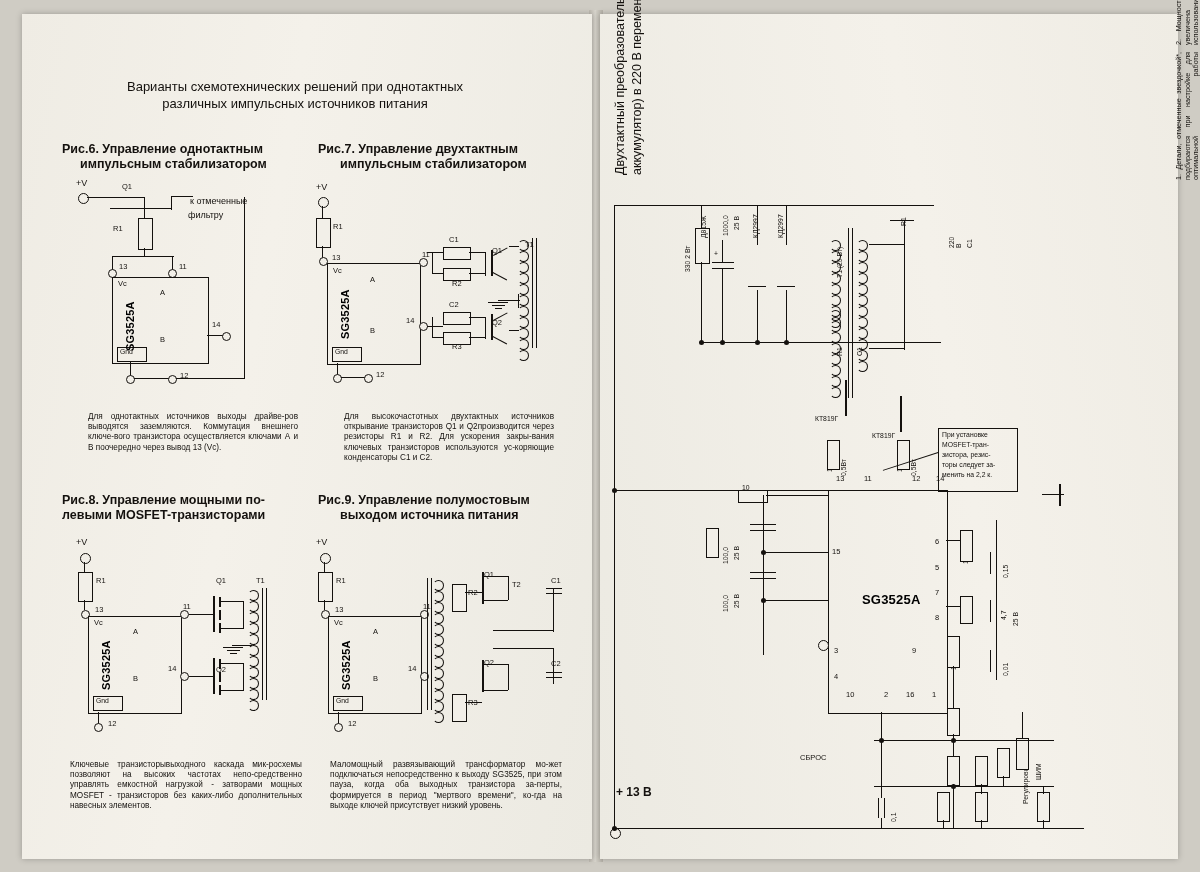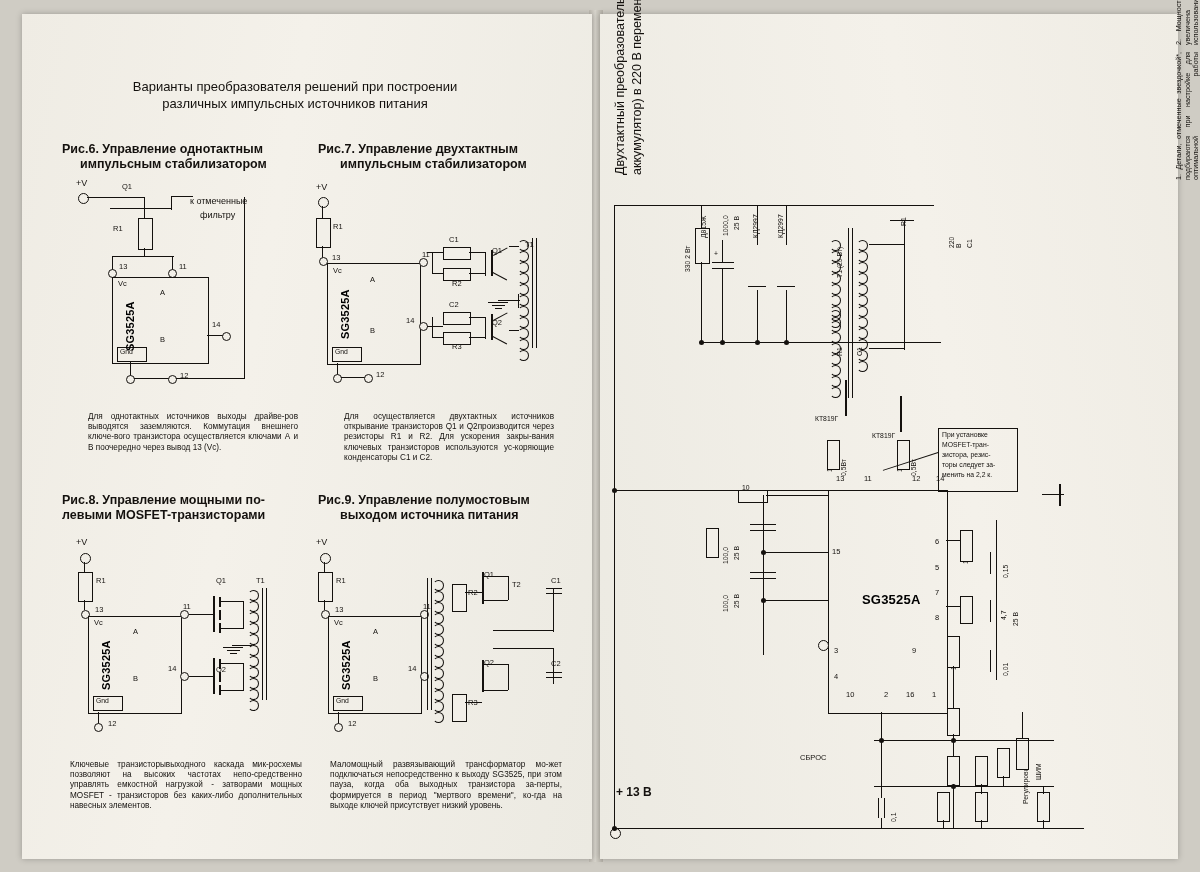--- a/index.html
+++ b/index.html
@@ -52,32 +52,32 @@
 </style>
 </head>
 <body>
 
 <div id="gutter"></div>
 <div class="sheet" id="left-page"></div>
 <div class="sheet" id="right-page"></div>
 
 <div>
 
-  <div class="t title ctr" style="left:60px;top:78px;width:470px;">Варианты преобразователя решений при построении</div>
+  <div class="t title ctr" style="left:60px;top:78px;width:470px;">Варианты схемотехнических решений при однотактных</div>
   <div class="t title ctr" style="left:60px;top:95px;width:470px;">различных импульсных источников питания</div>
 
   <div>
     <div class="t fig-title" style="left:62px;top:142px;width:260px;">Рис.6. Управление однотактным</div>
     <div class="t fig-title" style="left:80px;top:157px;width:250px;">импульсным стабилизатором</div>
 
     <div class="t lbl" style="left:76px;top:178px;">+V</div>
     <div class="t lbl-sm" style="left:122px;top:182px;">Q1</div>
     <div class="t lbl-sm" style="left:113px;top:224px;">R1</div>
     <div class="t lbl" style="left:190px;top:196px;">к отмеченные</div>
-    <div class="t lbl" style="left:200px;top:210px;">фильтру</div>
+    <div class="t lbl" style="left:188px;top:210px;">фильтру</div>
 
     <div class="ocirc" style="left:78px;top:193px;"></div>
     <div class="ln h" style="left:87px;top:197px;width:58px;"></div>
     <div class="ln v" style="left:144px;top:197px;height:12px;"></div>
     <div class="ln h" style="left:110px;top:208px;width:62px;"></div>
     <div class="ln v" style="left:171px;top:196px;height:14px;"></div>
     <div class="ln h" style="left:171px;top:196px;width:22px;"></div>
     <div class="ln v" style="left:144px;top:208px;height:10px;"></div>
     <div class="res" style="left:138px;top:218px;width:13px;height:30px;"></div>
     <div class="ln v" style="left:144px;top:248px;height:8px;"></div>
@@ -194,21 +194,21 @@
     <div class="ln h" style="left:509px;top:246px;width:10px;"></div>
     <div class="ln h" style="left:509px;top:330px;width:10px;"></div>
     <div class="ln v" style="left:518px;top:294px;height:14px;"></div>
     <div class="ln h" style="left:498px;top:300px;width:22px;"></div>
     <div class="gnd" style="left:487px;top:300px;width:22px;">
       <i style="width:20px;"></i>
         <i style="width:13px;"></i>
         <i style="width:7px;"></i>
     </div>
 
-    <div class="t cap" style="left:344px;top:412px;width:210px;">Для осуществляется двухтактных источников открывание транзисторов Q1 и Q2производится через резисторы R1 и R2. Для ускорения закры-вания ключевых транзисторов используются ус-коряющие конденсаторы C1 и C2.</div>
+    <div class="t cap" style="left:344px;top:412px;width:210px;">Для высокочастотных двухтактных источников открывание транзисторов Q1 и Q2производится через резисторы R1 и R2. Для ускорения закры-вания ключевых транзисторов используются ус-коряющие конденсаторы C1 и C2.</div>
   </div>
 
   <div>
     <div class="t fig-title" style="left:62px;top:493px;width:262px;">Рис.8. Управление мощными по-</div>
     <div class="t fig-title" style="left:62px;top:508px;width:262px;">левыми MOSFET-транзисторами</div>
 
     <div class="t lbl" style="left:76px;top:537px;">+V</div>
     <div class="ocirc" style="left:80px;top:553px;"></div>
     <div class="ln v" style="left:84px;top:562px;height:10px;"></div>
     <div class="res" style="left:78px;top:572px;width:13px;height:28px;"></div>

